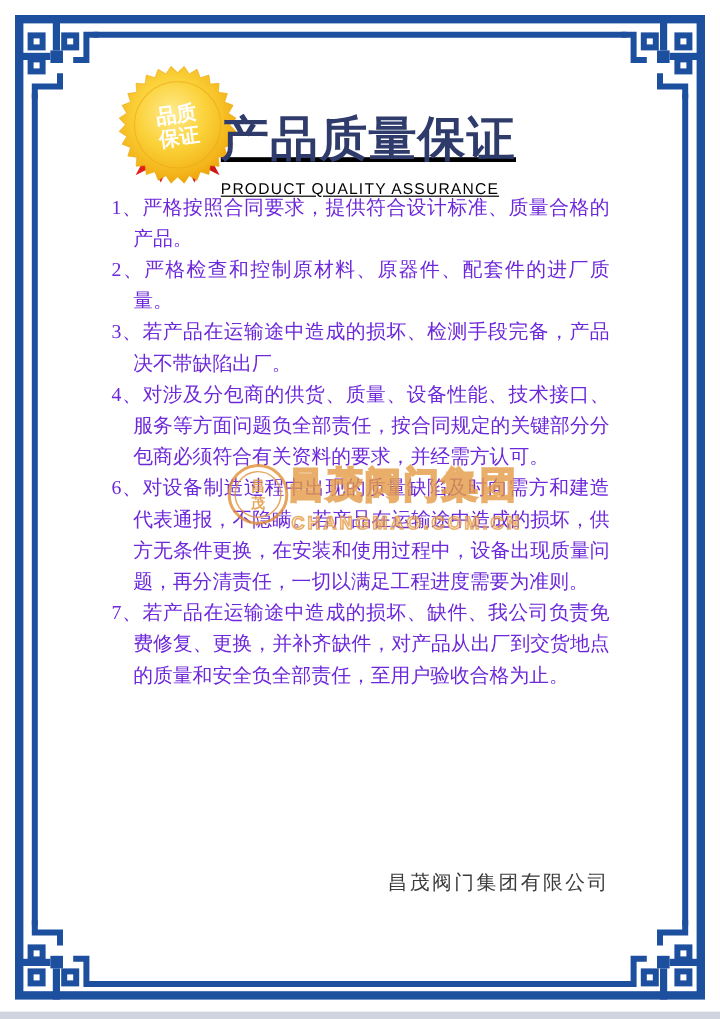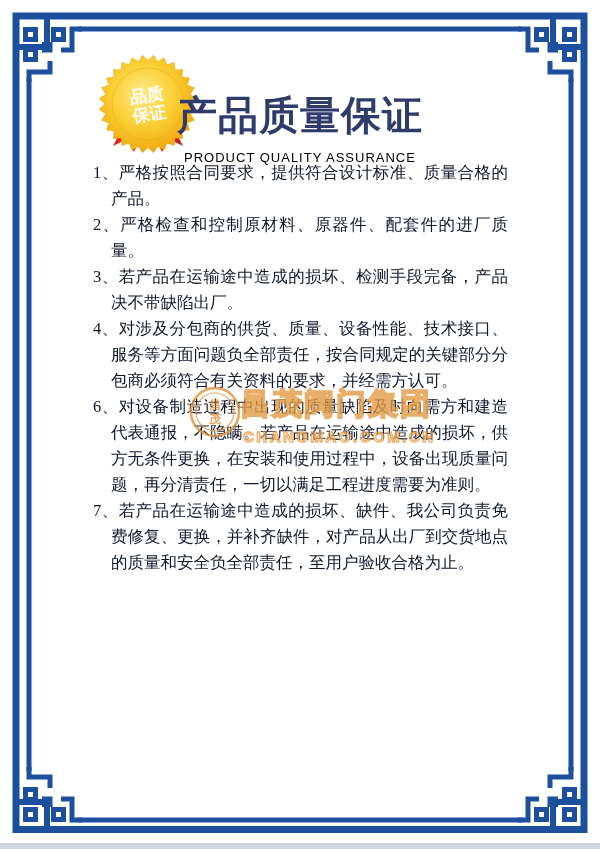--- a/index.html
+++ b/index.html
@@ -2,28 +2,28 @@
 <html><head>
 <meta charset="utf-8">
 <style>
   html,body{margin:0;padding:0;background:#fff;}
   .page{position:relative;width:600px;height:849px;background:#ffffff;overflow:hidden;
         font-family:"Liberation Serif",serif;}
   .frame{position:absolute;left:0;top:0;width:600px;height:849px;}
 
   .badge{position:absolute;left:98px;top:46px;width:100px;height:120px;}
 
-  .titlebox{position:absolute;left:172px;top:88px;width:256px;text-align:center;}
+  .titlebox{position:absolute;left:184px;top:88px;width:256px;text-align:left;text-decoration:underline;}
   .title{margin:0;font-size:40px;font-weight:bold;color:#2e3b6b;letter-spacing:1px;
          white-space:nowrap;font-family:"Liberation Serif",serif;}
   .subtitle{margin:7px 0 0 0;font-size:13px;color:#000000;letter-spacing:1px;
             white-space:nowrap;font-family:"Liberation Sans",sans-serif;}
 
   .content{position:absolute;left:93px;top:160px;width:415px;
-           font-size:16.5px;line-height:26px;color:#0f172a;text-align:justify;}
+           font-size:16.5px;line-height:26px;color:#6d28d9;text-align:justify;}
   .item{padding-left:18px;text-indent:-18px;}
 
   .signature{position:absolute;left:93px;top:725px;width:415px;text-align:right;
              font-size:16.5px;letter-spacing:2px;color:#3b3b3b;}
 
   .watermark{position:absolute;left:188px;top:384px;width:262px;height:58px;pointer-events:none;}
   .wm-seal{position:absolute;left:0;top:2px;}
   .wm-text{position:absolute;left:52px;top:0;font-size:30px;font-weight:bold;letter-spacing:2px;
            color:rgba(255,243,222,0.30);-webkit-text-stroke:2px rgba(226,148,58,0.75);
            font-family:Liberation Sans, sans-serif;white-space:nowrap;}
@@ -92,20 +92,21 @@
 
   <div class="content">
     <div class="item"><span>1、</span><span>严格按照合同要求，提供符合设计标准、质量合格的产品。</span></div>
     <div class="item"><span>2、</span><span>严格检查和控制原材料、原器件、配套件的进厂质量。</span></div>
     <div class="item"><span>3、</span><span>若产品在运输途中造成的损坏、检测手段完备，产品决不带缺陷出厂。</span></div>
     <div class="item"><span>4、</span><span>对涉及分包商的供货、质量、设备性能、技术接口、服务等方面问题负全部责任，按合同规定的关键部分分包商必须符合有关资料的要求，并经需方认可。</span></div>
     <div class="item"><span>6、</span><span>对设备制造过程中出现的质量缺陷及时向需方和建造代表通报，不隐瞒。若产品在运输途中造成的损坏，供方无条件更换，在安装和使用过程中，设备出现质量问题，再分清责任，一切以满足工程进度需要为准则。</span></div>
     <div class="item"><span>7、</span><span>若产品在运输途中造成的损坏、缺件、我公司负责免费修复、更换，并补齐缺件，对产品从出厂到交货地点的质量和安全负全部责任，至用户验收合格为止。</span></div>
   </div>
 
+  <div class="signature">昌茂阀门集团有限公司</div>
 
   <div class="watermark">
     <svg class="wm-seal" width="54" height="54" viewBox="0 0 54 54">
       <g opacity="0.8">
         <circle cx="27" cy="26" r="24" fill="none" stroke="#e09035" stroke-width="2.5"></circle>
         <circle cx="27" cy="26" r="19" fill="none" stroke="#e09035" stroke-width="1.2"></circle>
         <text x="27" y="23" font-size="12" font-weight="bold" fill="#e09035" text-anchor="middle">昌</text>
         <text x="27" y="37" font-size="12" font-weight="bold" fill="#e09035" text-anchor="middle">茂</text>
       </g>
     </svg>

